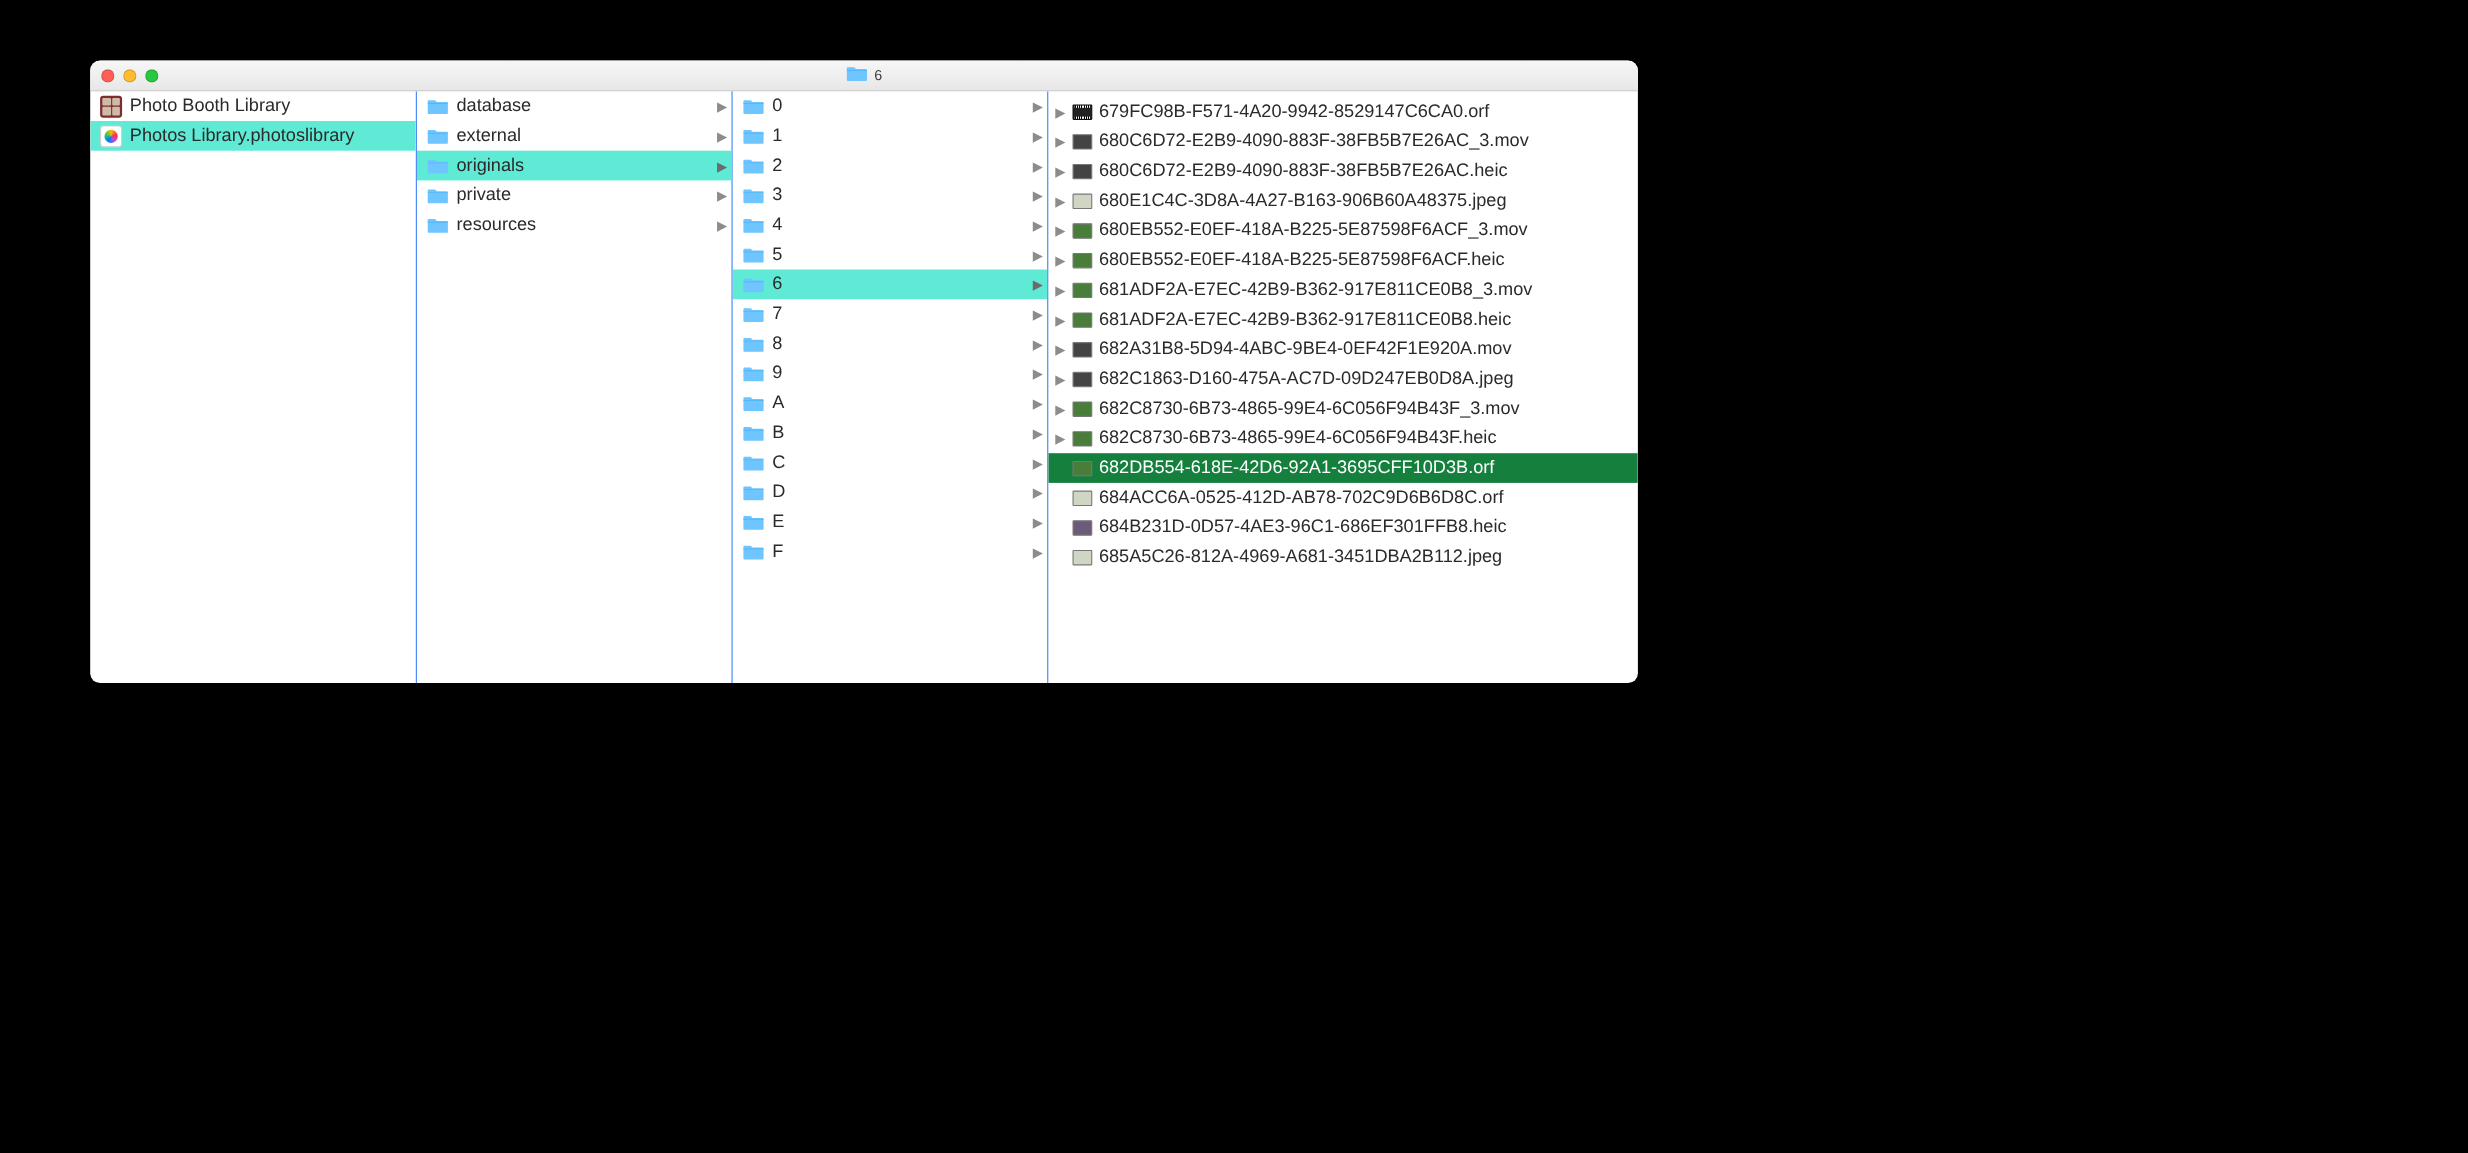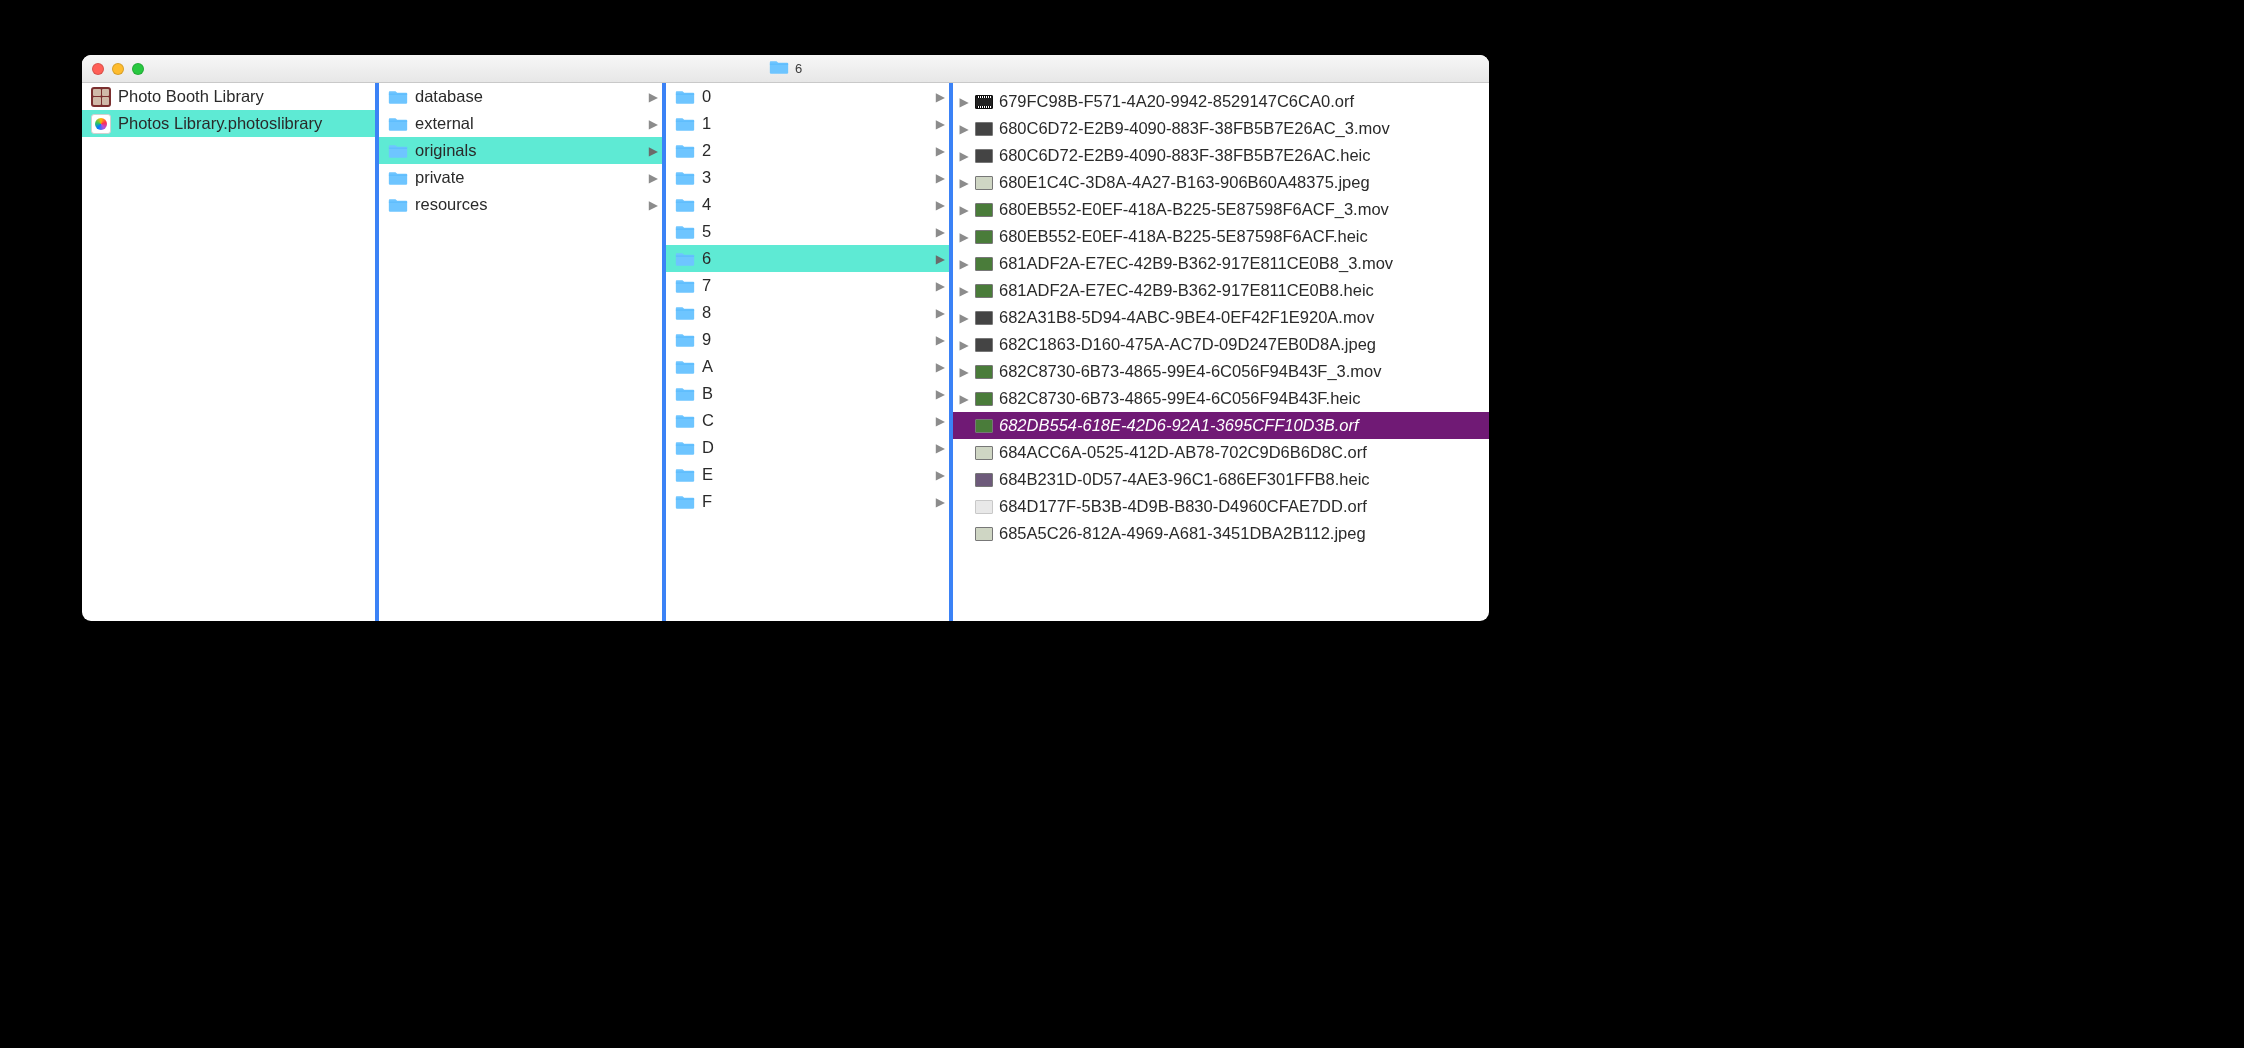--- a/index.html
+++ b/index.html
@@ -28,21 +28,21 @@
   .title-center {
     position: absolute; left: 0; right: 0; top: 0; bottom: 0;
     display: flex; align-items: center; justify-content: center; gap: 6px;
     font-size: 13px; color: #3b3b3b; pointer-events: none;
   }
   .columns {
     flex: 1; display: flex; overflow: hidden;
   }
   .col {
     height: 100%;
-    border-right: 4px solid #3b82f6;
+    border-right: 1px solid #3b82f6;
     overflow-y: hidden;
     position: relative;
   }
   .col:last-child { border-right: none; }
   .c1 { width: 297px; }
   .c2 { width: 287px; }
   .c3 { width: 287px; }
   .c4 { flex: 1; }
   .row {
     height: 27px;
@@ -52,21 +52,21 @@
     color: #2a2a2a;
     white-space: nowrap;
     overflow: hidden;
     text-overflow: ellipsis;
   }
   .row .icon { flex: 0 0 22px; width:22px; height:22px; margin-right: 6px; display:flex; align-items:center; justify-content:center; }
   .row .label { flex: 1 1 auto; overflow: hidden; text-overflow: ellipsis; }
   .row .arrow { flex: 0 0 12px; text-align: right; font-size: 12px; color:#8c8c8c; }
   .row.sel-gray { background: #5eead4; }
   .row.sel-gray .arrow { color:#6b6b6b; }
-  .row.sel-blue { background: #701a75; color:#fff;font-style:italic; }
+  .row.sel-blue { background: #15803d; color:#fff; }
   .c4 .row { padding-left: 4px; }
   .c4 .row .icon { flex: 0 0 18px; width:18px; height:18px; margin-right: 6px; }
   .c4 .row .arrow-left { flex:0 0 14px; font-size:12px; color:#8c8c8c; margin-right:4px; text-align:center; }
   
   .folder-svg { width:20px; height:16px; }
   
   .thumb { width:18px; height:14px; background:#888; border:1px solid #777; border-radius:1px; }
   .thumb.dark { background:#444; }
   .thumb.green { background:#4a7c3a; }
   .thumb.light { background:#cfd6c4; }
@@ -457,27 +457,20 @@
           <div class="row">
             <span class="arrow-left"></span>
             <span class="icon">
               <span class="thumb purple"></span>
             </span>
             <span class="label">684B231D-0D57-4AE3-96C1-686EF301FFB8.heic</span>
           </div>
           <div class="row">
             <span class="arrow-left"></span>
             <span class="icon">
-              <span class="thumb blank"></span>
-            </span>
-            <span class="label">684D177F-5B3B-4D9B-B830-D4960CFAE7DD.orf</span>
-          </div>
-          <div class="row">
-            <span class="arrow-left"></span>
-            <span class="icon">
               <span class="thumb light"></span>
             </span>
             <span class="label">685A5C26-812A-4969-A681-3451DBA2B112.jpeg</span>
           </div>
         </div>
   </div>
 </div>
 
 </div>
 

